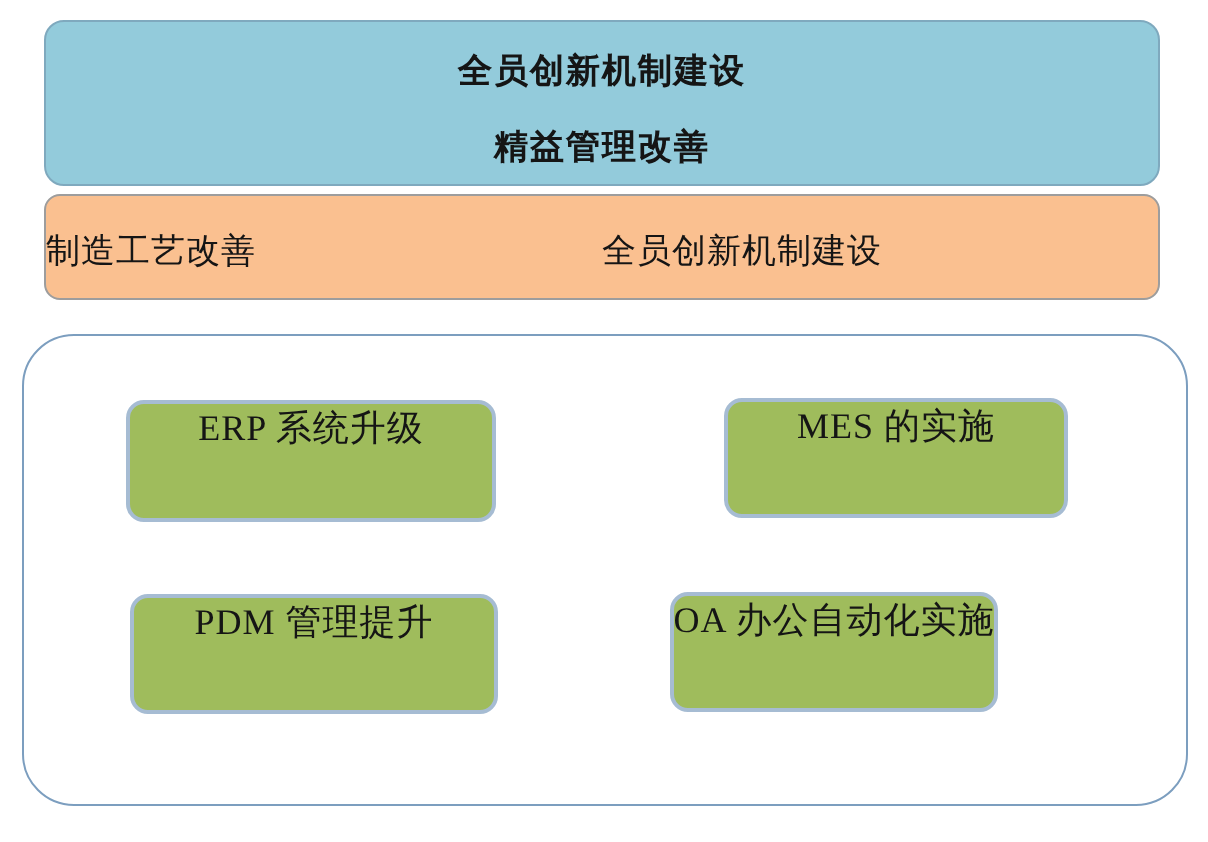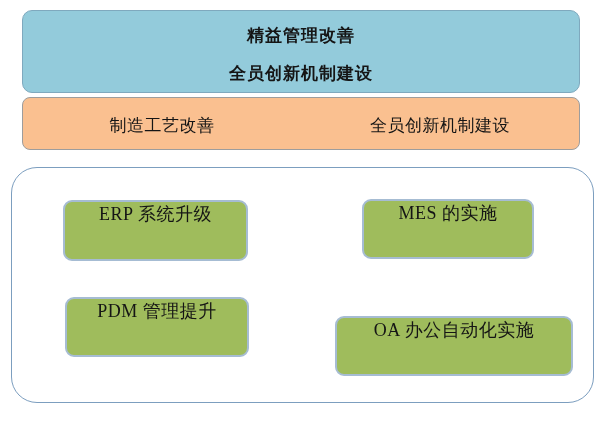--- a/index.html
+++ b/index.html
@@ -46,21 +46,20 @@
     background: #FAC090;
     border: 1.5px solid #9D9D9D;
     border-radius: 8px;
     display: flex;
     align-items: center;
     font-size: 17px;
     letter-spacing: 0.5px;
   }
   .mid-box .half {
     flex: 1 1 50%;
-    text-align: center;
     white-space: nowrap;
     padding-top: 4px;
   }
   
   .group-box {
     left: 11px; top: 167px;
     width: 583px; height: 236px;
     background: #ffffff;
     border: 1.5px solid #7C9EBF;
     border-radius: 26px;
@@ -73,30 +72,30 @@
     display: flex;
     align-items: flex-start;
     justify-content: center;
     font-size: 18px;
     letter-spacing: 0.5px;
     white-space: nowrap;
   }
   .green-erp { left: 63px;  top: 200px; width: 185px; height: 61px; }
   .green-mes { left: 362px; top: 199px; width: 172px; height: 60px; }
   .green-pdm { left: 65px;  top: 297px; width: 184px; height: 60px; }
-  .green-oa  { left: 335px; top: 296px; width: 238px; height: 60px; margin-top: 20px; }
+  .green-oa  { left: 335px; top: 296px; width: 164px; height: 60px; }
 </style>
 </head>
 <body>
 
 <div class="canvas">
 
   <div class="shape top-box">
+    <div class="line">全员创新机制建设</div>
     <div class="line">精益管理改善</div>
-    <div class="line">全员创新机制建设</div>
   </div>
 
   <div class="shape mid-box">
     <div class="half">制造工艺改善</div>
     <div class="half">全员创新机制建设</div>
   </div>
 
   <div class="shape group-box"></div>
 
   <div class="shape green-box green-erp">

